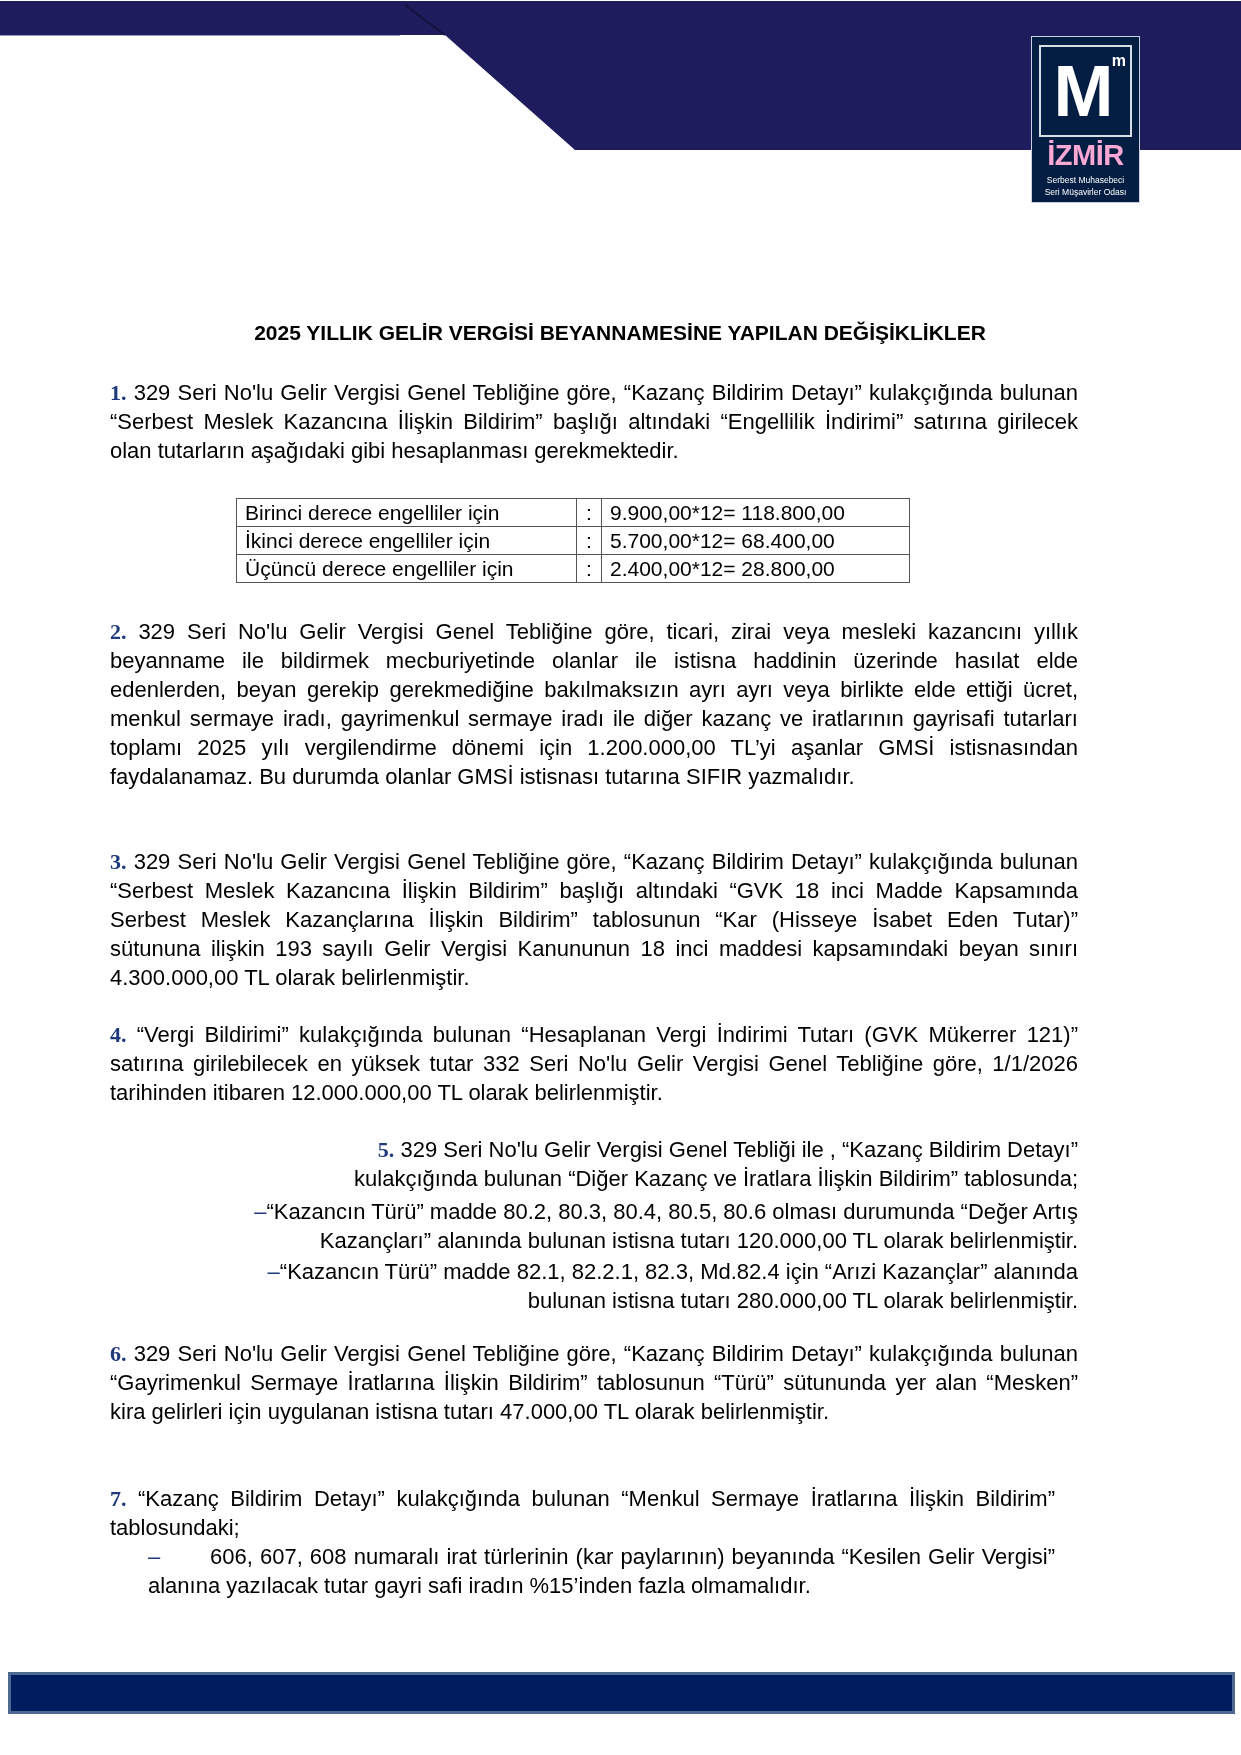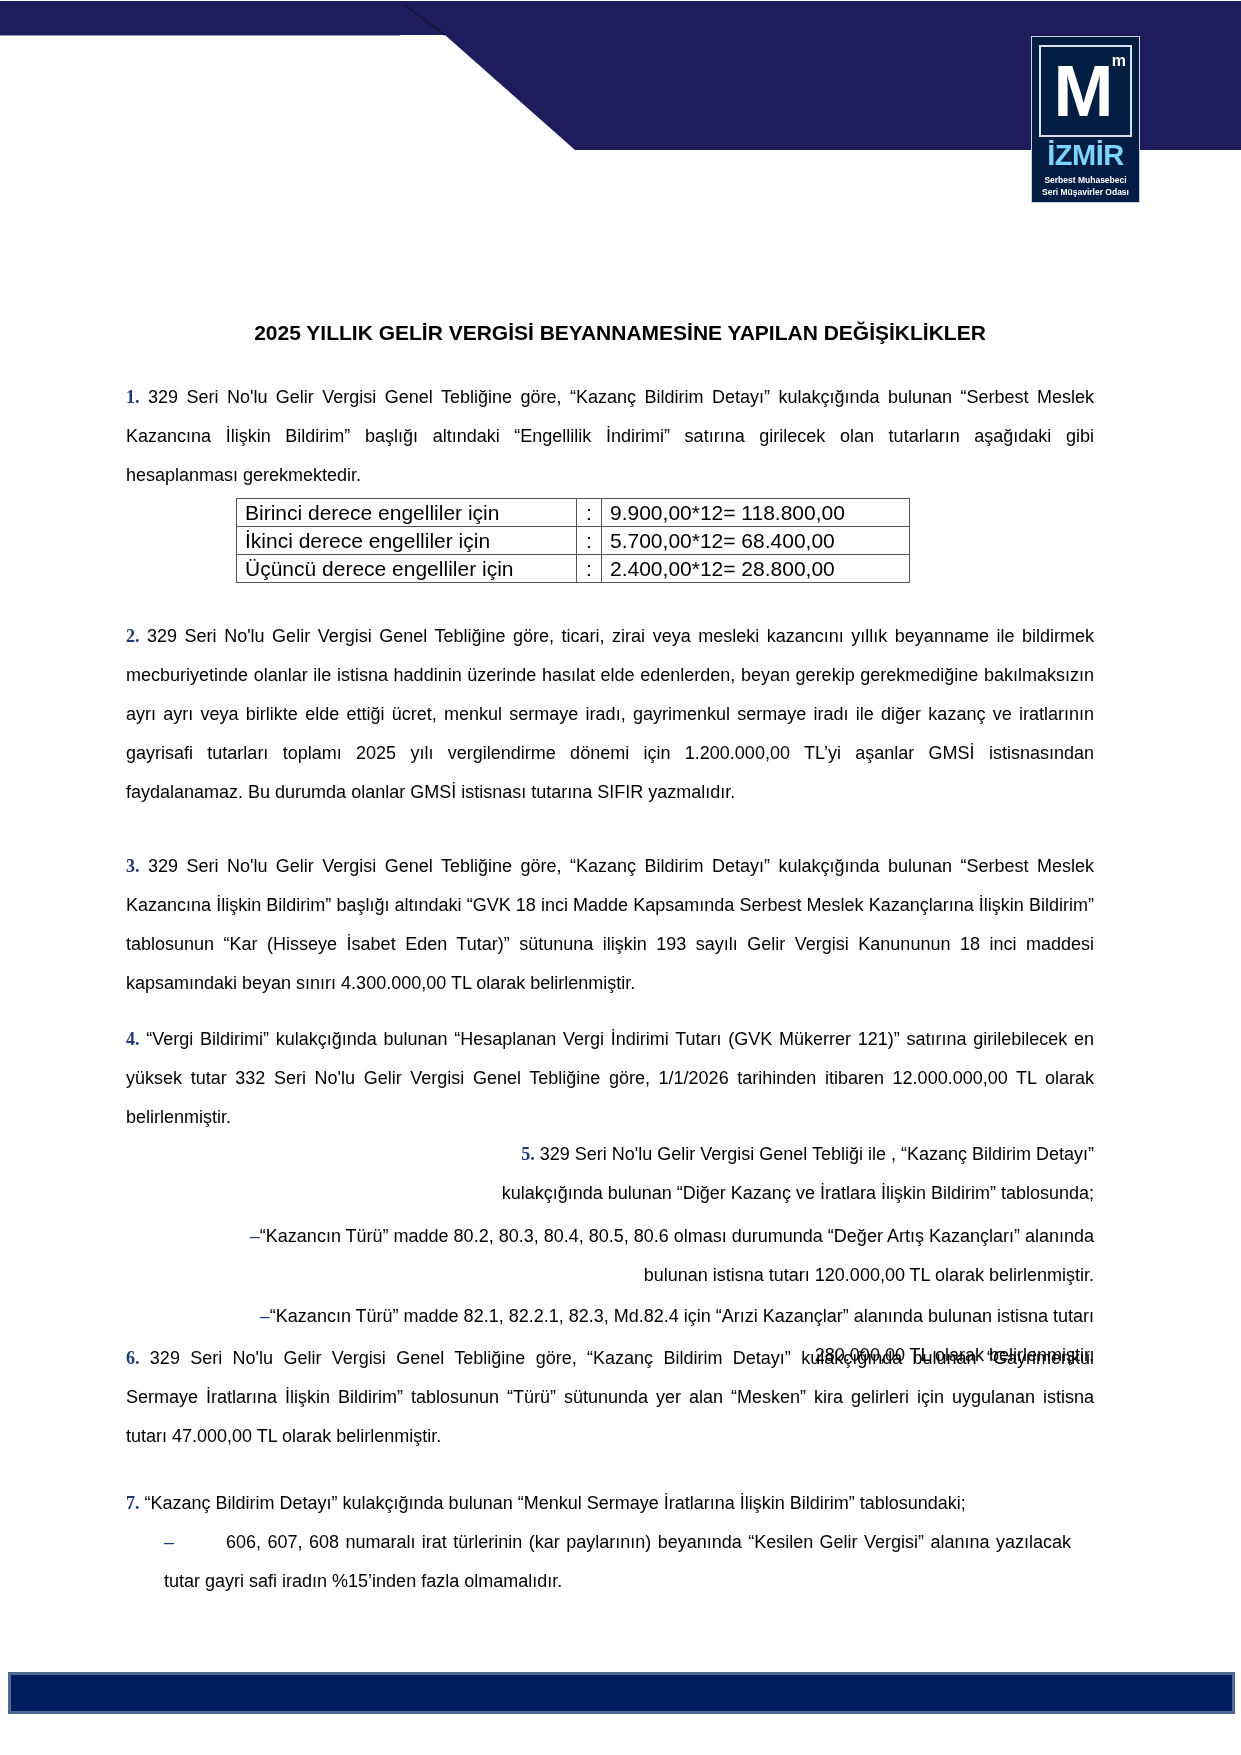--- a/index.html
+++ b/index.html
@@ -8,29 +8,29 @@
   .hdr-strip { position:absolute; left:0; top:1px; width:420px; height:34px; background:#1e1c5c; }
   .hdr-strip-line { position:absolute; left:0; top:35px; width:400px; height:1px; background:#9a98c4; }
   .hdr-band { position:absolute; left:0; top:0; width:1241px; height:150px; }
   .logo { position:absolute; left:1031px; top:36px; width:109px; height:167px;
           background:#041d42; border:1px solid #c9d0e0; box-sizing:border-box; }
   .logo-frame { position:absolute; left:7px; top:8px; width:93px; height:92px;
                 border:2px solid #d9dde6; box-sizing:border-box; }
   .logo-m { position:absolute; left:0; top:8px; width:85px; text-align:center;
             color:#fff; font-weight:bold; font-size:72px; line-height:72px; font-family:"Liberation Sans", sans-serif; }
   .logo-sup { position:absolute; right:4px; top:6px; color:#fff; font-weight:bold; font-size:16px; line-height:16px; }
-  .logo-city { position:absolute; left:0; width:107px; top:102px; text-align:center; color:#7dd3fc;
+  .logo-city { position:absolute; left:0; width:107px; top:102px; text-align:center; color:#f9a8d4;
                font-weight:bold; font-size:29px; line-height:32px; letter-spacing:-0.5px; }
   .logo-sub { position:absolute; left:0; width:107px; text-align:center; color:#fff;
-              font-weight:bold; font-size:8.5px; line-height:12px; }
+              font-weight:normal; font-size:8.5px; line-height:12px; }
   .logo-sub1 { top:137px; } .logo-sub2 { top:149px; }
 
   .title { position:absolute; left:120px; width:1000px; top:320px; text-align:center;
            font-weight:bold; font-size:21px; line-height:26px; }
-  .para { position:absolute; left:126px; width:968px; font-size:18px; line-height:39px;
+  .para { position:absolute; left:110px; width:968px; font-size:22px; line-height:29px;
           text-align:justify; }
   .num { color:#1f3a7a; font-weight:bold; font-family:"Liberation Serif", serif; }
   .bullet { display:block; padding-left:38px; text-indent:0; position:relative; }
   .dash { display:inline-block; width:62px; color:#1f3a7a; }
   table.eng { position:absolute; left:236px; top:498px; border-collapse:collapse; font-size:21px; }
   table.eng td { border:1.5px solid #555; padding:0 8px; height:27px; line-height:27px; white-space:nowrap; }
   table.eng td.c1 { width:323px; }
   table.eng td.c2 { width:12px; text-align:center; padding:0 6px; }
   table.eng td.c3 { width:291px; }
 

